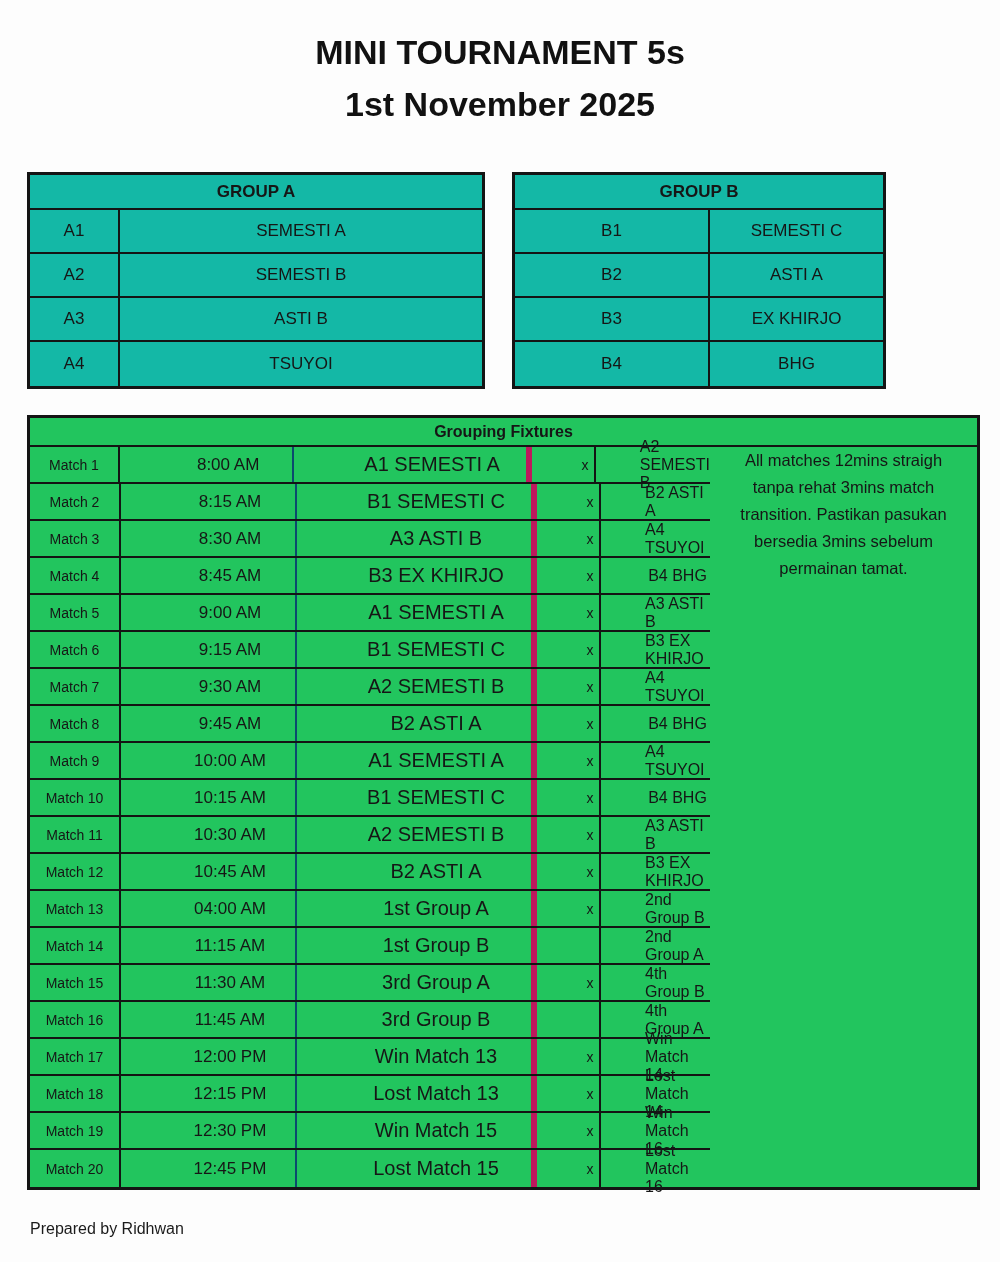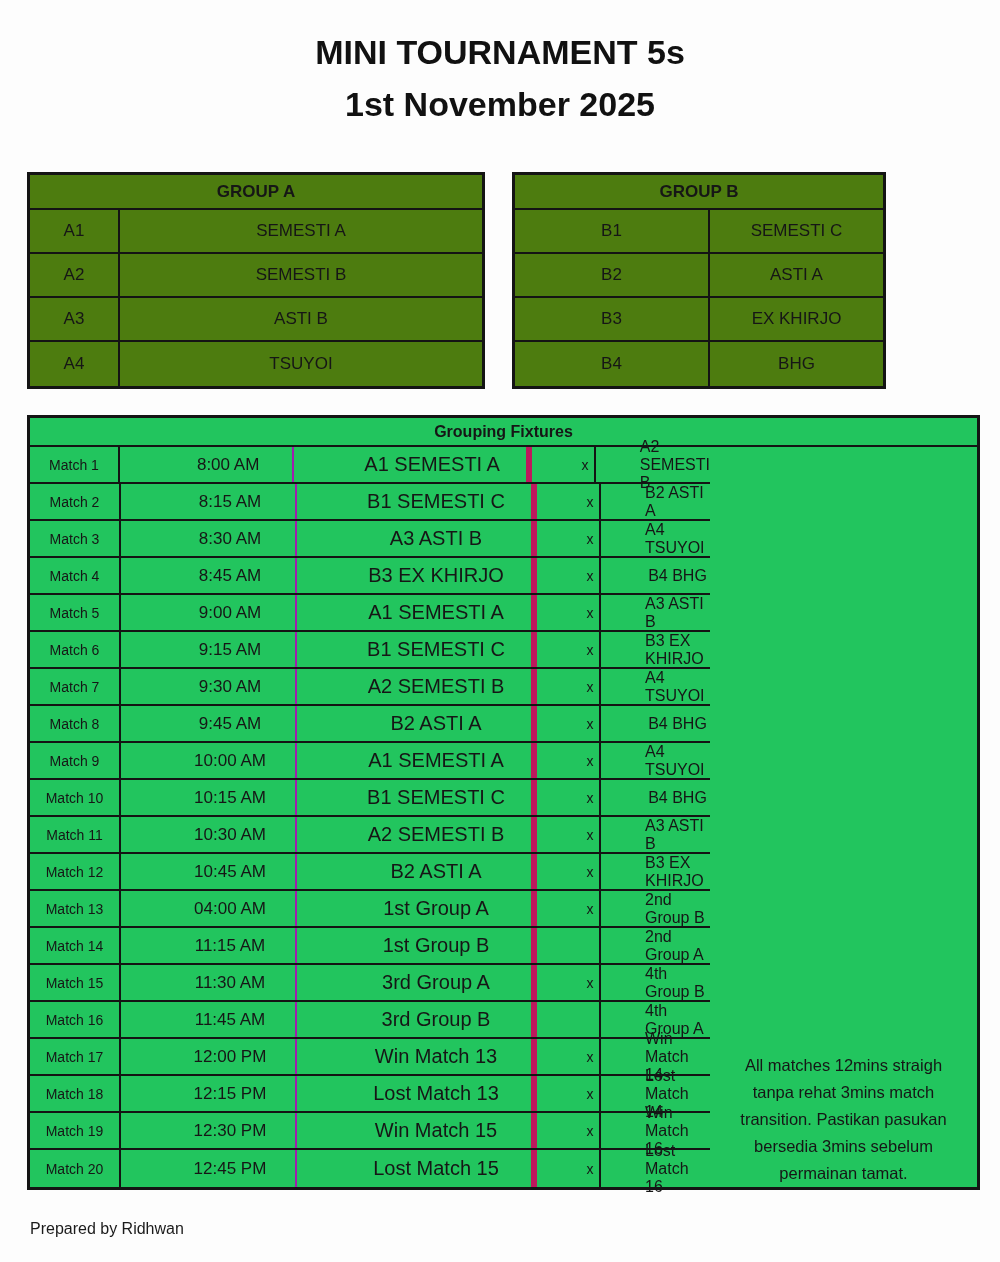--- a/index.html
+++ b/index.html
@@ -9,44 +9,44 @@
     font-family:"Liberation Sans", sans-serif;
     color:#161616;
   }
   * { box-sizing:border-box; }
   .page { position:relative; width:1000px; height:1262px; overflow:hidden; }
 
   .title { margin-top:26px; text-align:center; font-weight:bold; font-size:34px; line-height:52px; color:#111; }
 
   
   .groups { display:flex; margin:42px 22px 0 27px; gap:27px; }
-  .gtable { border:3px solid #141414; background:#4d7c0f; }
+  .gtable { border:3px solid #141414; background:#14b8a6; }
   .gtable-a { width:458px; }
   .gtable-b { width:374px; }
   .ghead { height:35px; border-bottom:2px solid #141414; display:flex; align-items:center; justify-content:center; font-weight:bold; font-size:17px; }
   .grow { display:flex; height:44px; }
   .grow:not(:last-child) { border-bottom:2px solid #141414; }
   .gcode { width:90px; border-right:2px solid #141414; display:flex; align-items:center; justify-content:center; font-size:17px; }
   .gtable-b .gcode { width:195px; }
   .gname { flex:1; display:flex; align-items:center; justify-content:center; font-size:17px; }
 
   
   .fixtures { margin:26px 0 0 27px; width:953px; border:3px solid #141414; background:#22c55e; }
   .fhead { height:29px; border-bottom:2px solid #141414; display:flex; align-items:center; justify-content:center; font-weight:bold; font-size:16px; }
   .fbody { display:flex; }
   .frows { width:680px; }
   .frow { display:flex; height:37px;gap:44px; }
   .frow:not(:last-child) { border-bottom:2px solid #141414; }
   .frow > div { display:flex; align-items:center; justify-content:center; }
   .c-match { width:91px; border-right:2px solid #141414; font-size:14px; }
-  .c-time  { width:132px; border-right:2px solid #a21caf; font-size:17px; }
+  .c-time  { width:132px; border-right:2px solid #0c4a6e; font-size:17px; }
   .c-home  { width:196px; border-right:6px solid #be185d; font-size:20px; }
   .c-x     { width:20px;  border-right:2px solid #141414; font-size:14px; }
   .c-away  { flex:1; font-size:16px; }
-  .fnote { flex:1; border-left:0; display:flex; align-items:flex-end; justify-content:center; text-align:center; padding:0 18px; }
+  .fnote { flex:1; border-left:0; display:flex; align-items:flex-start; justify-content:center; text-align:center; padding:0 18px; }
   .fnote span { font-size:16.5px; line-height:27px; }
 
   .footer { margin:30px 0 0 30px; font-size:16px; color:#1b1b1b; }
 </style>
 </head>
 <body>
 
 <div class="page">
 
   <div class="title">

